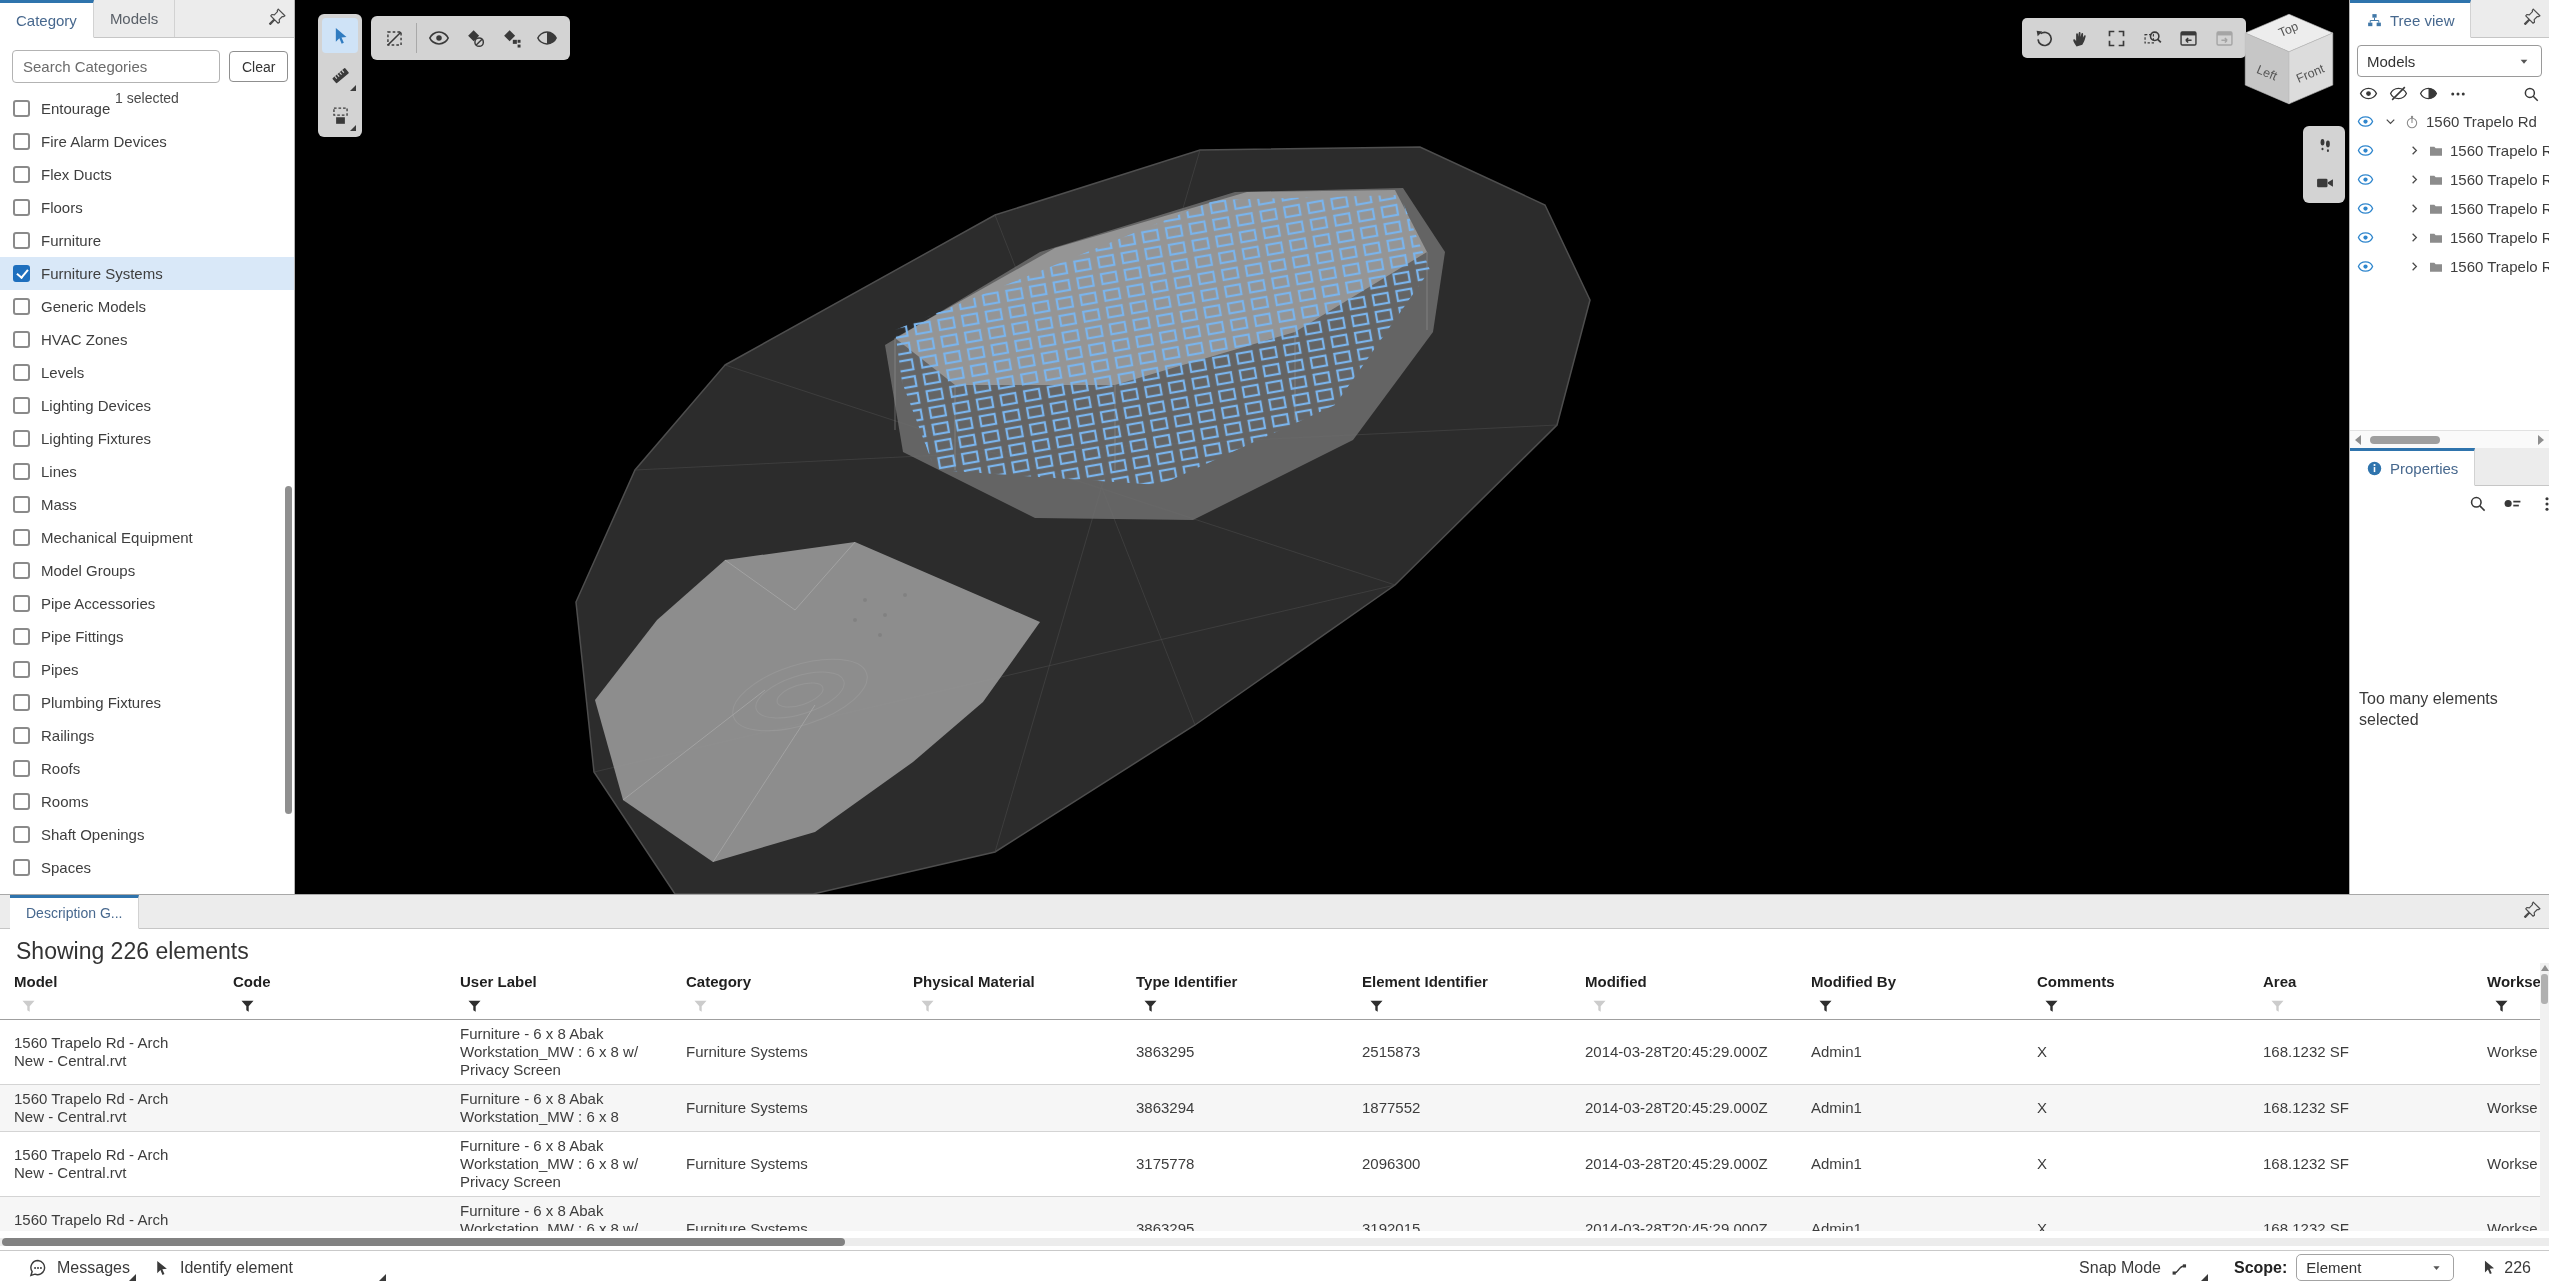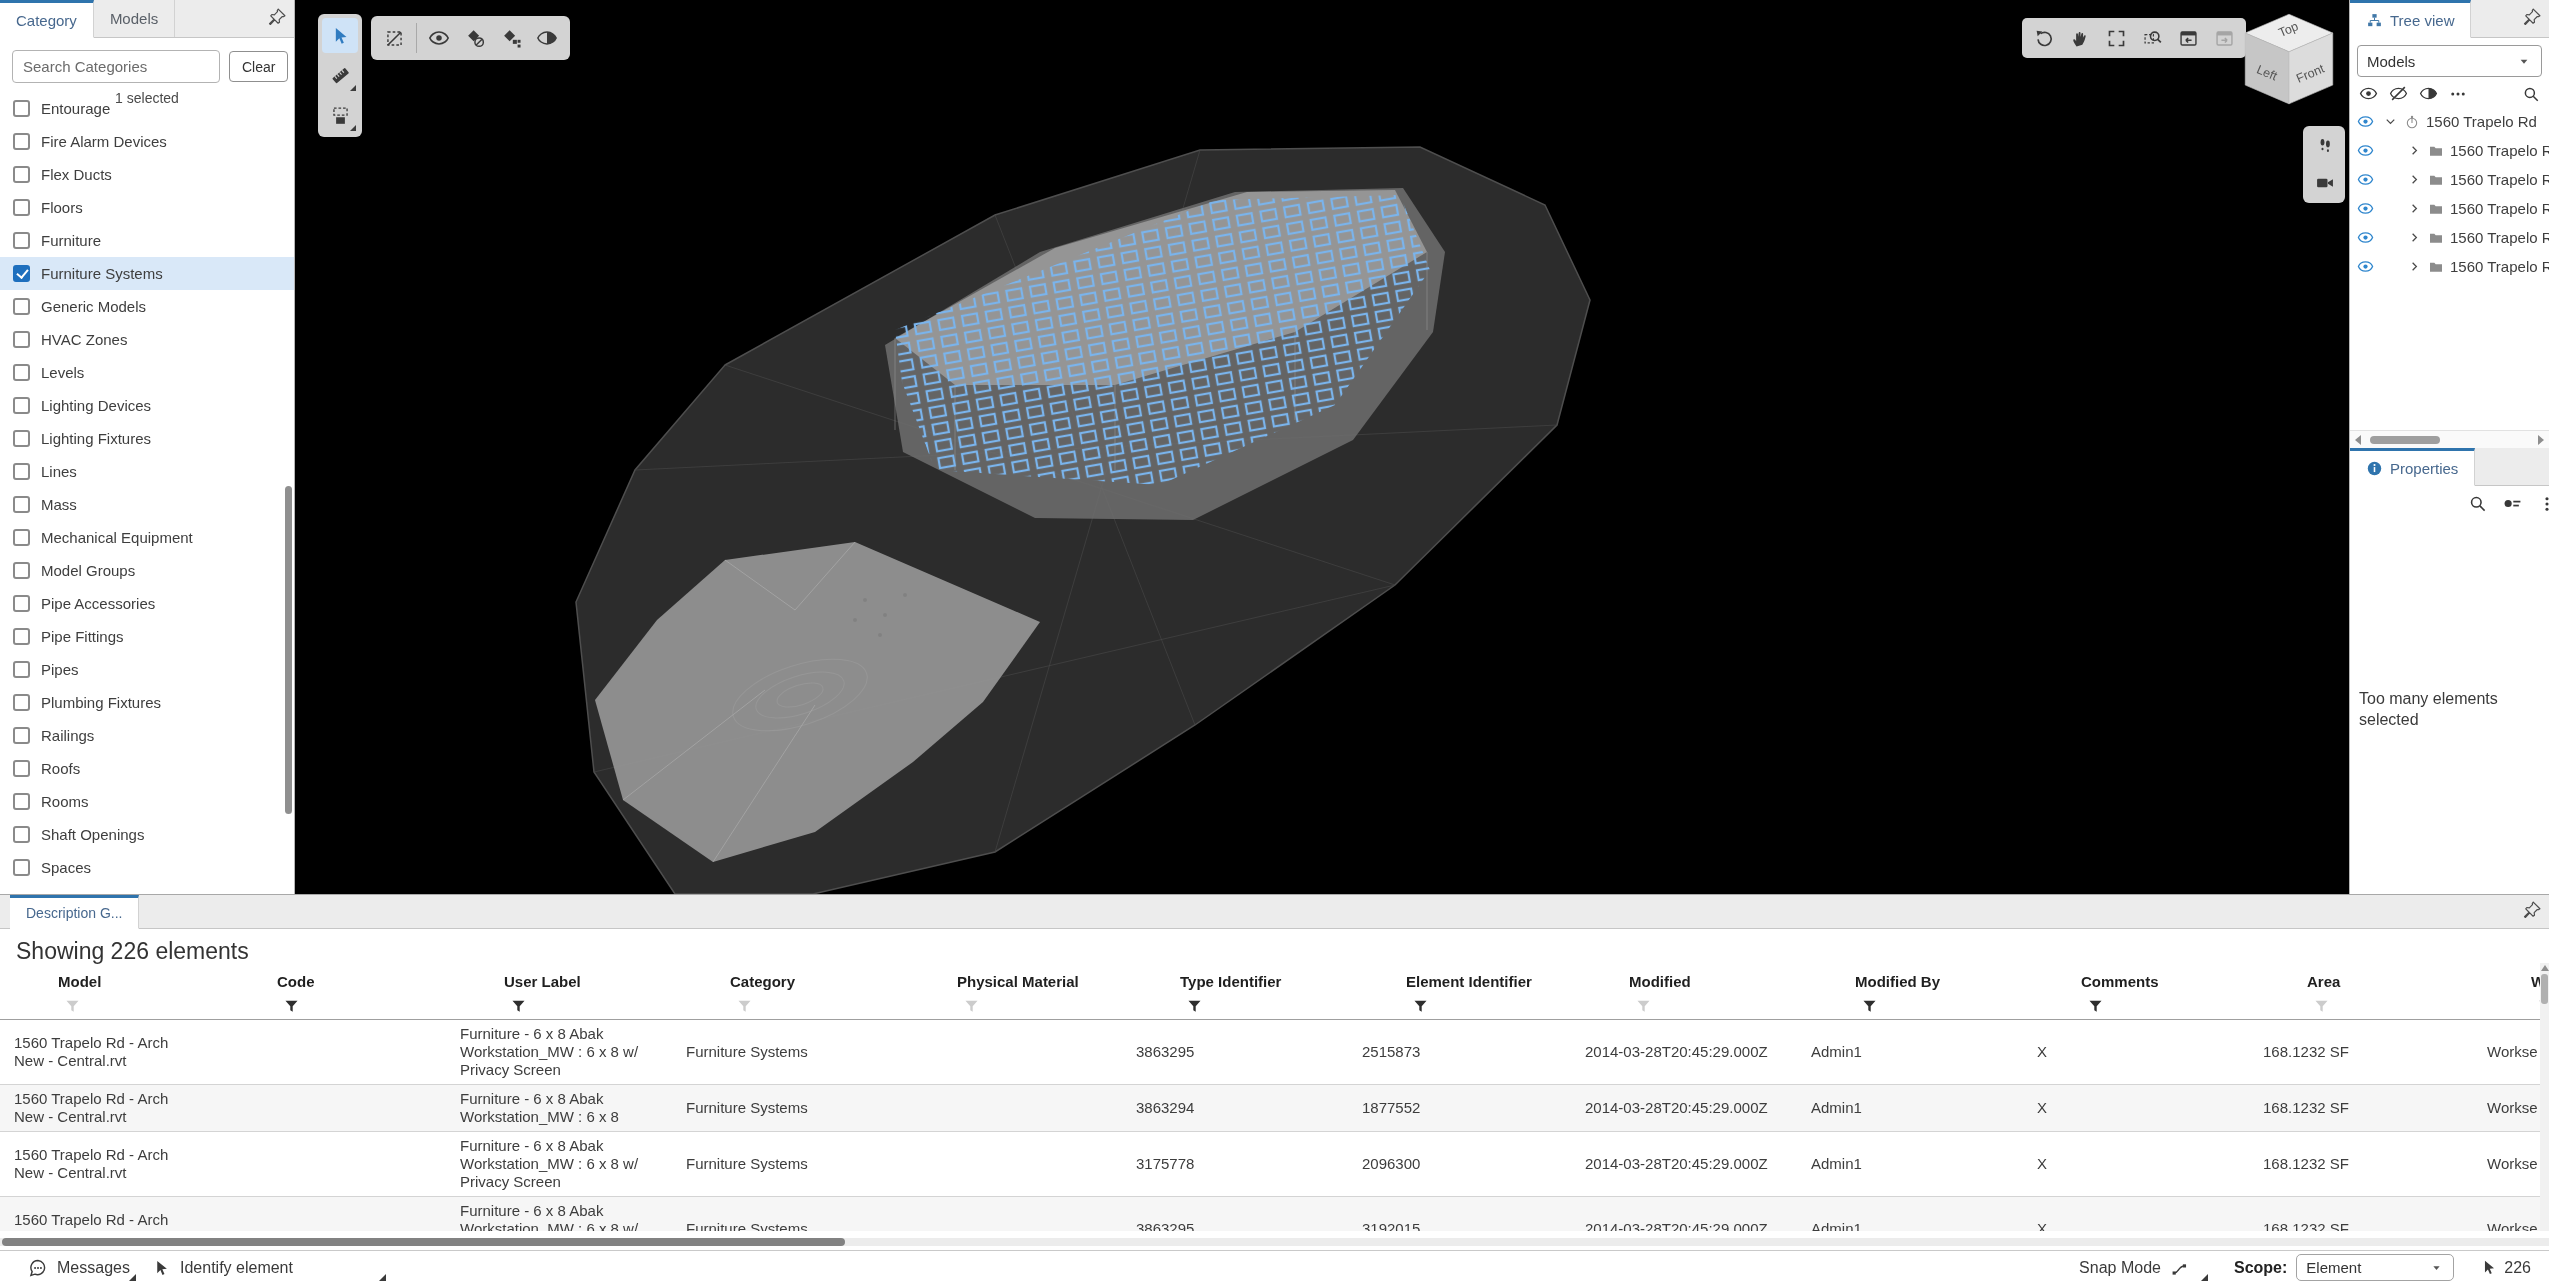--- a/index.html
+++ b/index.html
@@ -81,21 +81,21 @@
   .props-msg{position:absolute;left:9px;top:240px;width:160px;font-size:16px;color:#3a3a3a;line-height:21px;}
 
   
   #bottompanel{left:0;top:894px;width:2549px;height:356px;background:#fff;border-top:1px solid #a8a8a8;box-sizing:border-box;overflow:hidden;}
   #bottompanel .tabstrip{height:33px;}
   #bottompanel .tab{font-size:14px;}
   .showing{margin:9px 0 0 16px;font-size:23px;color:#333;}
   .tgrid{display:grid;grid-template-columns:219px 227px 226px 227px 223px 226px 223px 226px 226px 226px 224px 110px;
          padding-left:14px;}
   .thead{margin-top:8px;border-bottom:1px solid #9f9f9f;padding-bottom:4px;}
-  .hcell{display:flex;flex-direction:column;align-items:flex-start;margin-left:44px;}
+  .hcell{display:flex;flex-direction:column;align-items:flex-start;}
   .hlabel{font-weight:bold;font-size:15px;color:#1f1f1f;}
   .filter{width:17px;height:17px;margin:8px 0 0 6px;color:#cccccc;}
   .filter.active{color:#2e2e2e;}
   .rows{height:211px;overflow:hidden;}
   .row{align-items:center;border-bottom:1px solid #d4d4d4;font-size:15px;color:#3d3d3d;line-height:18px;
        padding-top:5px;padding-bottom:5px;min-height:36px;}
   .row:nth-child(even){background:#f6f6f6;}
   .row>div{padding-right:38px;}
   .bottom-hscroll{position:absolute;left:0;top:343px;width:2549px;height:8px;background:#ececec;}
   .bottom-hthumb{position:absolute;left:2px;top:0;width:843px;height:8px;background:#828282;border-radius:4px;}

